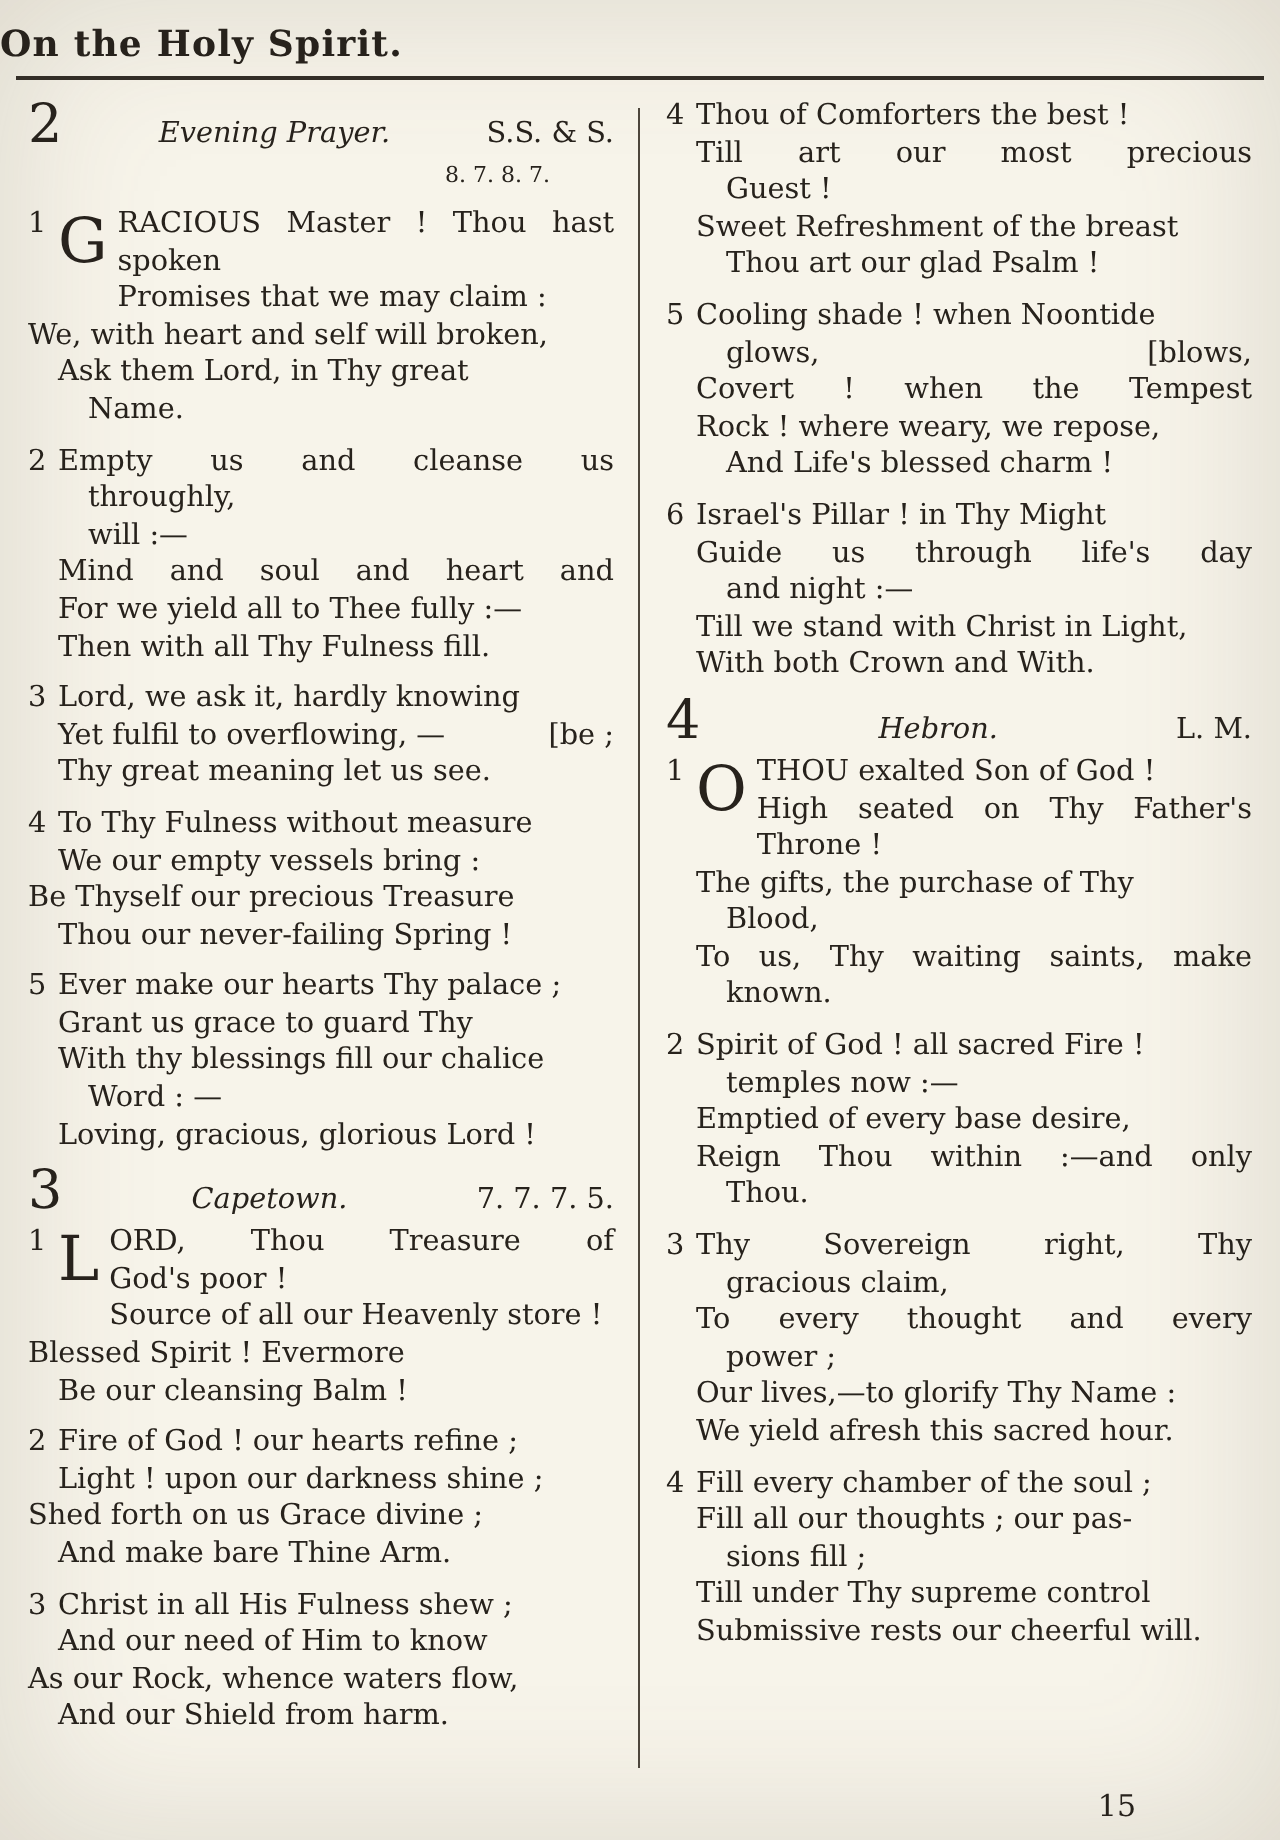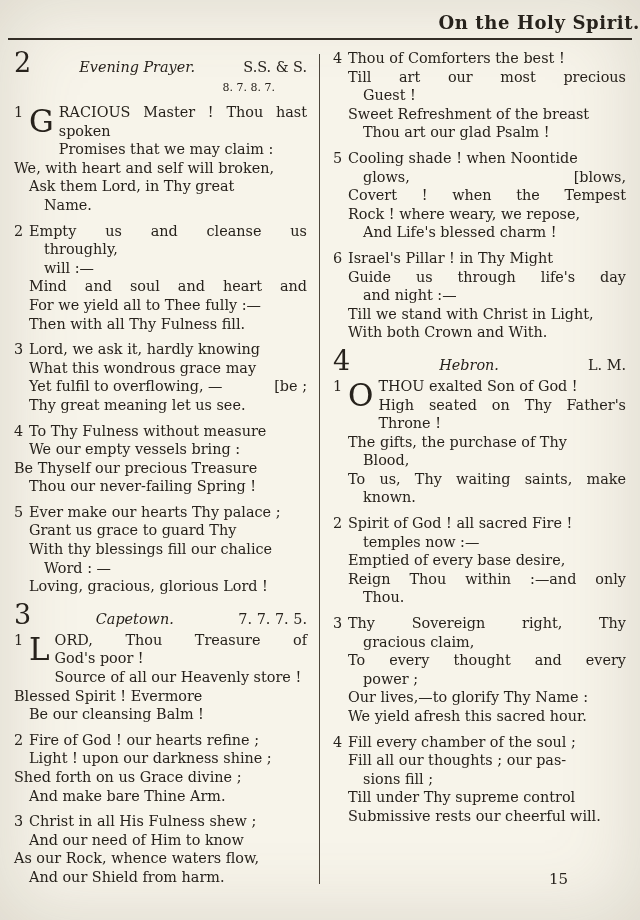--- a/index.html
+++ b/index.html
@@ -5,21 +5,21 @@
   * { box-sizing: border-box; }
   html, body { margin: 0; padding: 0; }
   body { background: #cfccc4; }
   .page {
     width: 640px; height: 920px; margin: 0 auto; position: relative; overflow: hidden;
     background: #f7f4ea;
     box-shadow: inset 0 0 80px rgba(110, 98, 78, 0.20);
     font-family: "DejaVu Serif", "Liberation Serif", serif;
     color: #27221c;
   }
-  .page-header { text-align: right; padding-top: 12px; font-size: 18px; font-weight: bold; letter-spacing: 0.6px; }
+  .page-header { text-align: left; padding-top: 12px; font-size: 18px; font-weight: bold; letter-spacing: 0.6px; }
   .header-rule { border-top: 2px solid #332e27; margin: 5px 8px 0 8px; height: 0; }
   .columns { display: flex; padding: 9px 14px 0 14px; }
   .col { width: 50%; }
   .col-left  { padding-right: 13px; }
   .col-right { padding-left: 13px; }
   .col-divider { position: absolute; left: 319px; top: 54px; height: 830px; width: 1px; background: #4d463c; }
 
   .hymn-heading { display: flex; align-items: baseline; margin: 2px 0 4px 0; }
   .hymn-number { flex: 0 0 auto; font-size: 27px; line-height: 24px; }
   .tune-name { flex: 1 1 auto; text-align: center; font-style: italic; font-size: 14.4px; }
@@ -30,21 +30,21 @@
   .vnum { position: absolute; left: 0; top: 1px; font-size: 14.4px; }
   .dropcap { float: left; font-size: 31px; line-height: 34px; height: 37px; margin: 1px 5px 0 15px; }
   .line { font-size: 14.4px; line-height: 18.6px; }
   .line .lt { white-space: normal; }
   .i0 { padding-left: 0; }
   .i1 { padding-left: 15px; }
   .i2 { padding-left: 30px; }
   .just { text-align: justify; text-align-last: justify; }
   .catch { float: right; }
 
-  .page-number { position: absolute; right: 72px; bottom: 32px; font-size: 15px; }
+  .page-number { position: absolute; right: 72px; bottom: 8px; font-size: 15px; }
 </style>
 </head>
 <body>
 
 <div class="page">
   <div class="page-header">
     <span>On the Holy Spirit.</span>
   </div>
   <div class="header-rule"></div>
   <div class="columns">
@@ -70,21 +70,20 @@
           <div class="line i1 just"><span class="lt">Empty us and cleanse us</span></div>
           <div class="line i2"><span class="lt">throughly,</span></div>
           <div class="line i2"><span class="lt">will :—</span></div>
           <div class="line i1 just"><span class="lt">Mind and soul and heart and</span></div>
           <div class="line i1"><span class="lt">For we yield all to Thee fully :—</span></div>
           <div class="line i1"><span class="lt">Then with all Thy Fulness fill.</span></div>
         </div>
         <div class="verse">
           <span class="vnum">3</span>
           <div class="line i1"><span class="lt">Lord, we ask it, hardly knowing</span></div>
-          <div class="line i1"><span class="lt">What this wondrous grace may</span></div>
           <div class="line i1"><span class="catch">[be ;</span><span class="lt">Yet fulfil to overflowing, —</span></div>
           <div class="line i1"><span class="lt">Thy great meaning let us see.</span></div>
         </div>
         <div class="verse">
           <span class="vnum">4</span>
           <div class="line i1"><span class="lt">To Thy Fulness without measure</span></div>
           <div class="line i1"><span class="lt">We our empty vessels bring :</span></div>
           <div class="line i0"><span class="lt">Be Thyself our precious Treasure</span></div>
           <div class="line i1"><span class="lt">Thou our never-failing Spring !</span></div>
         </div>

